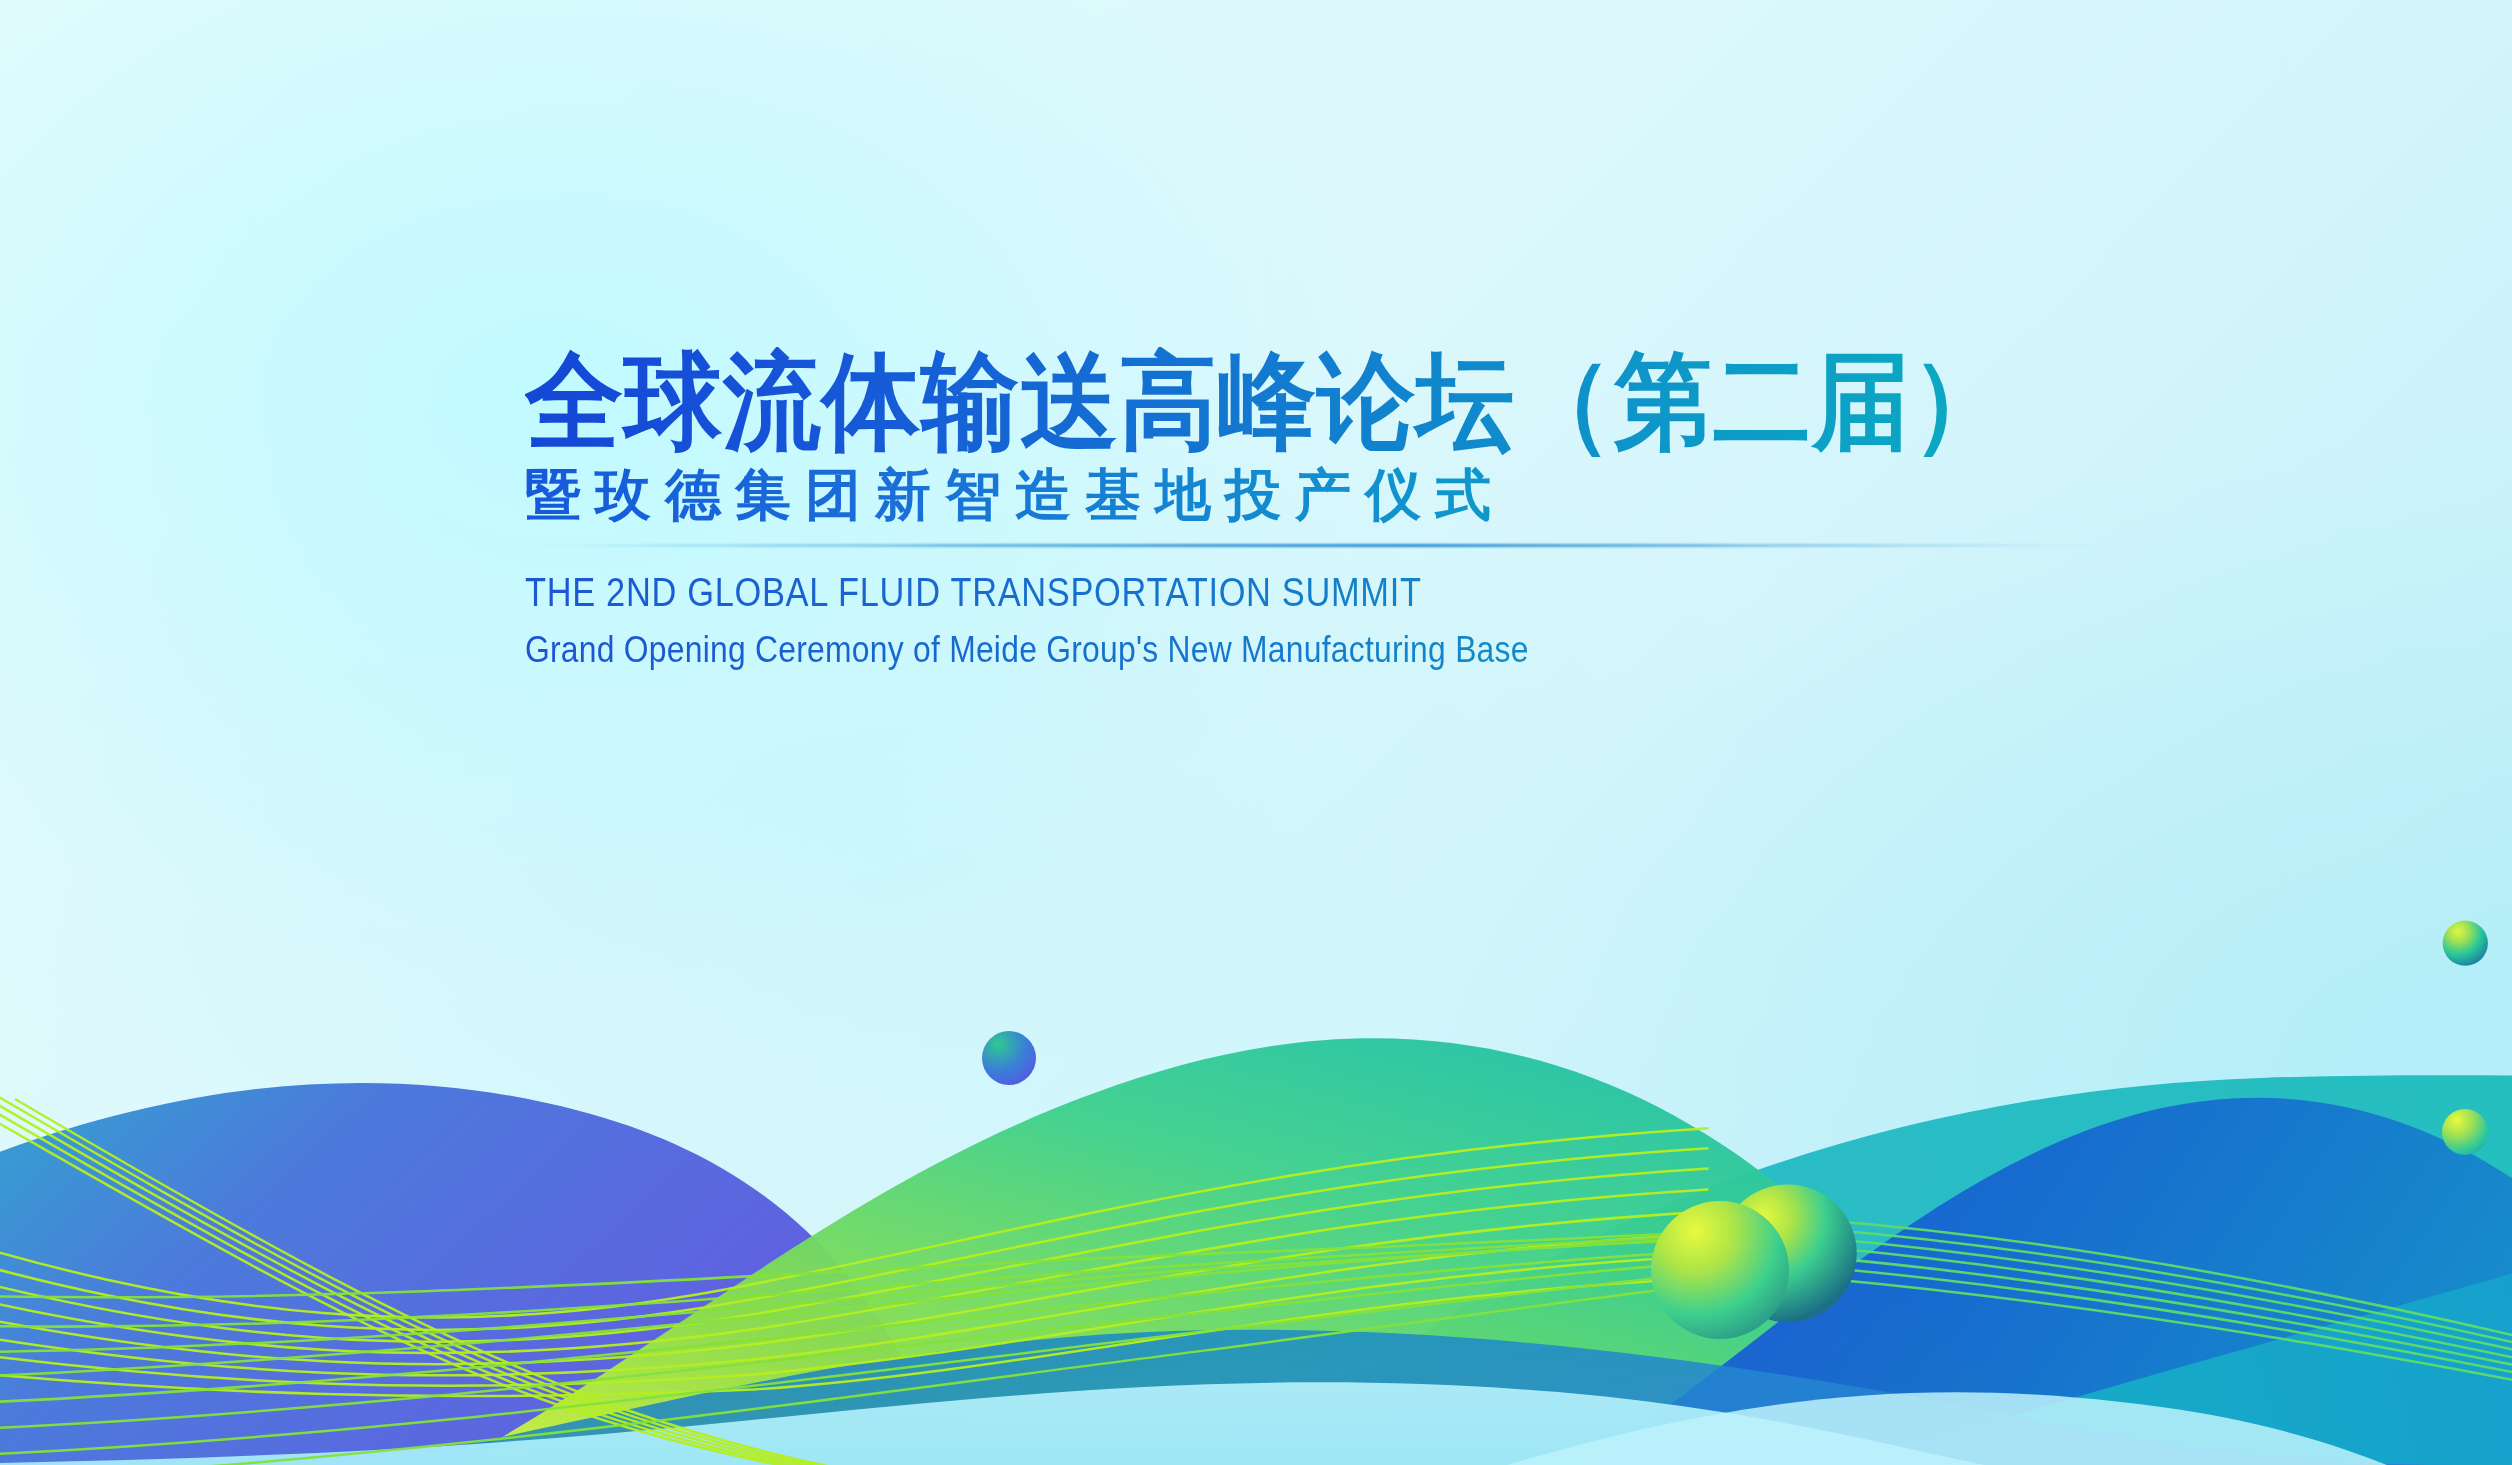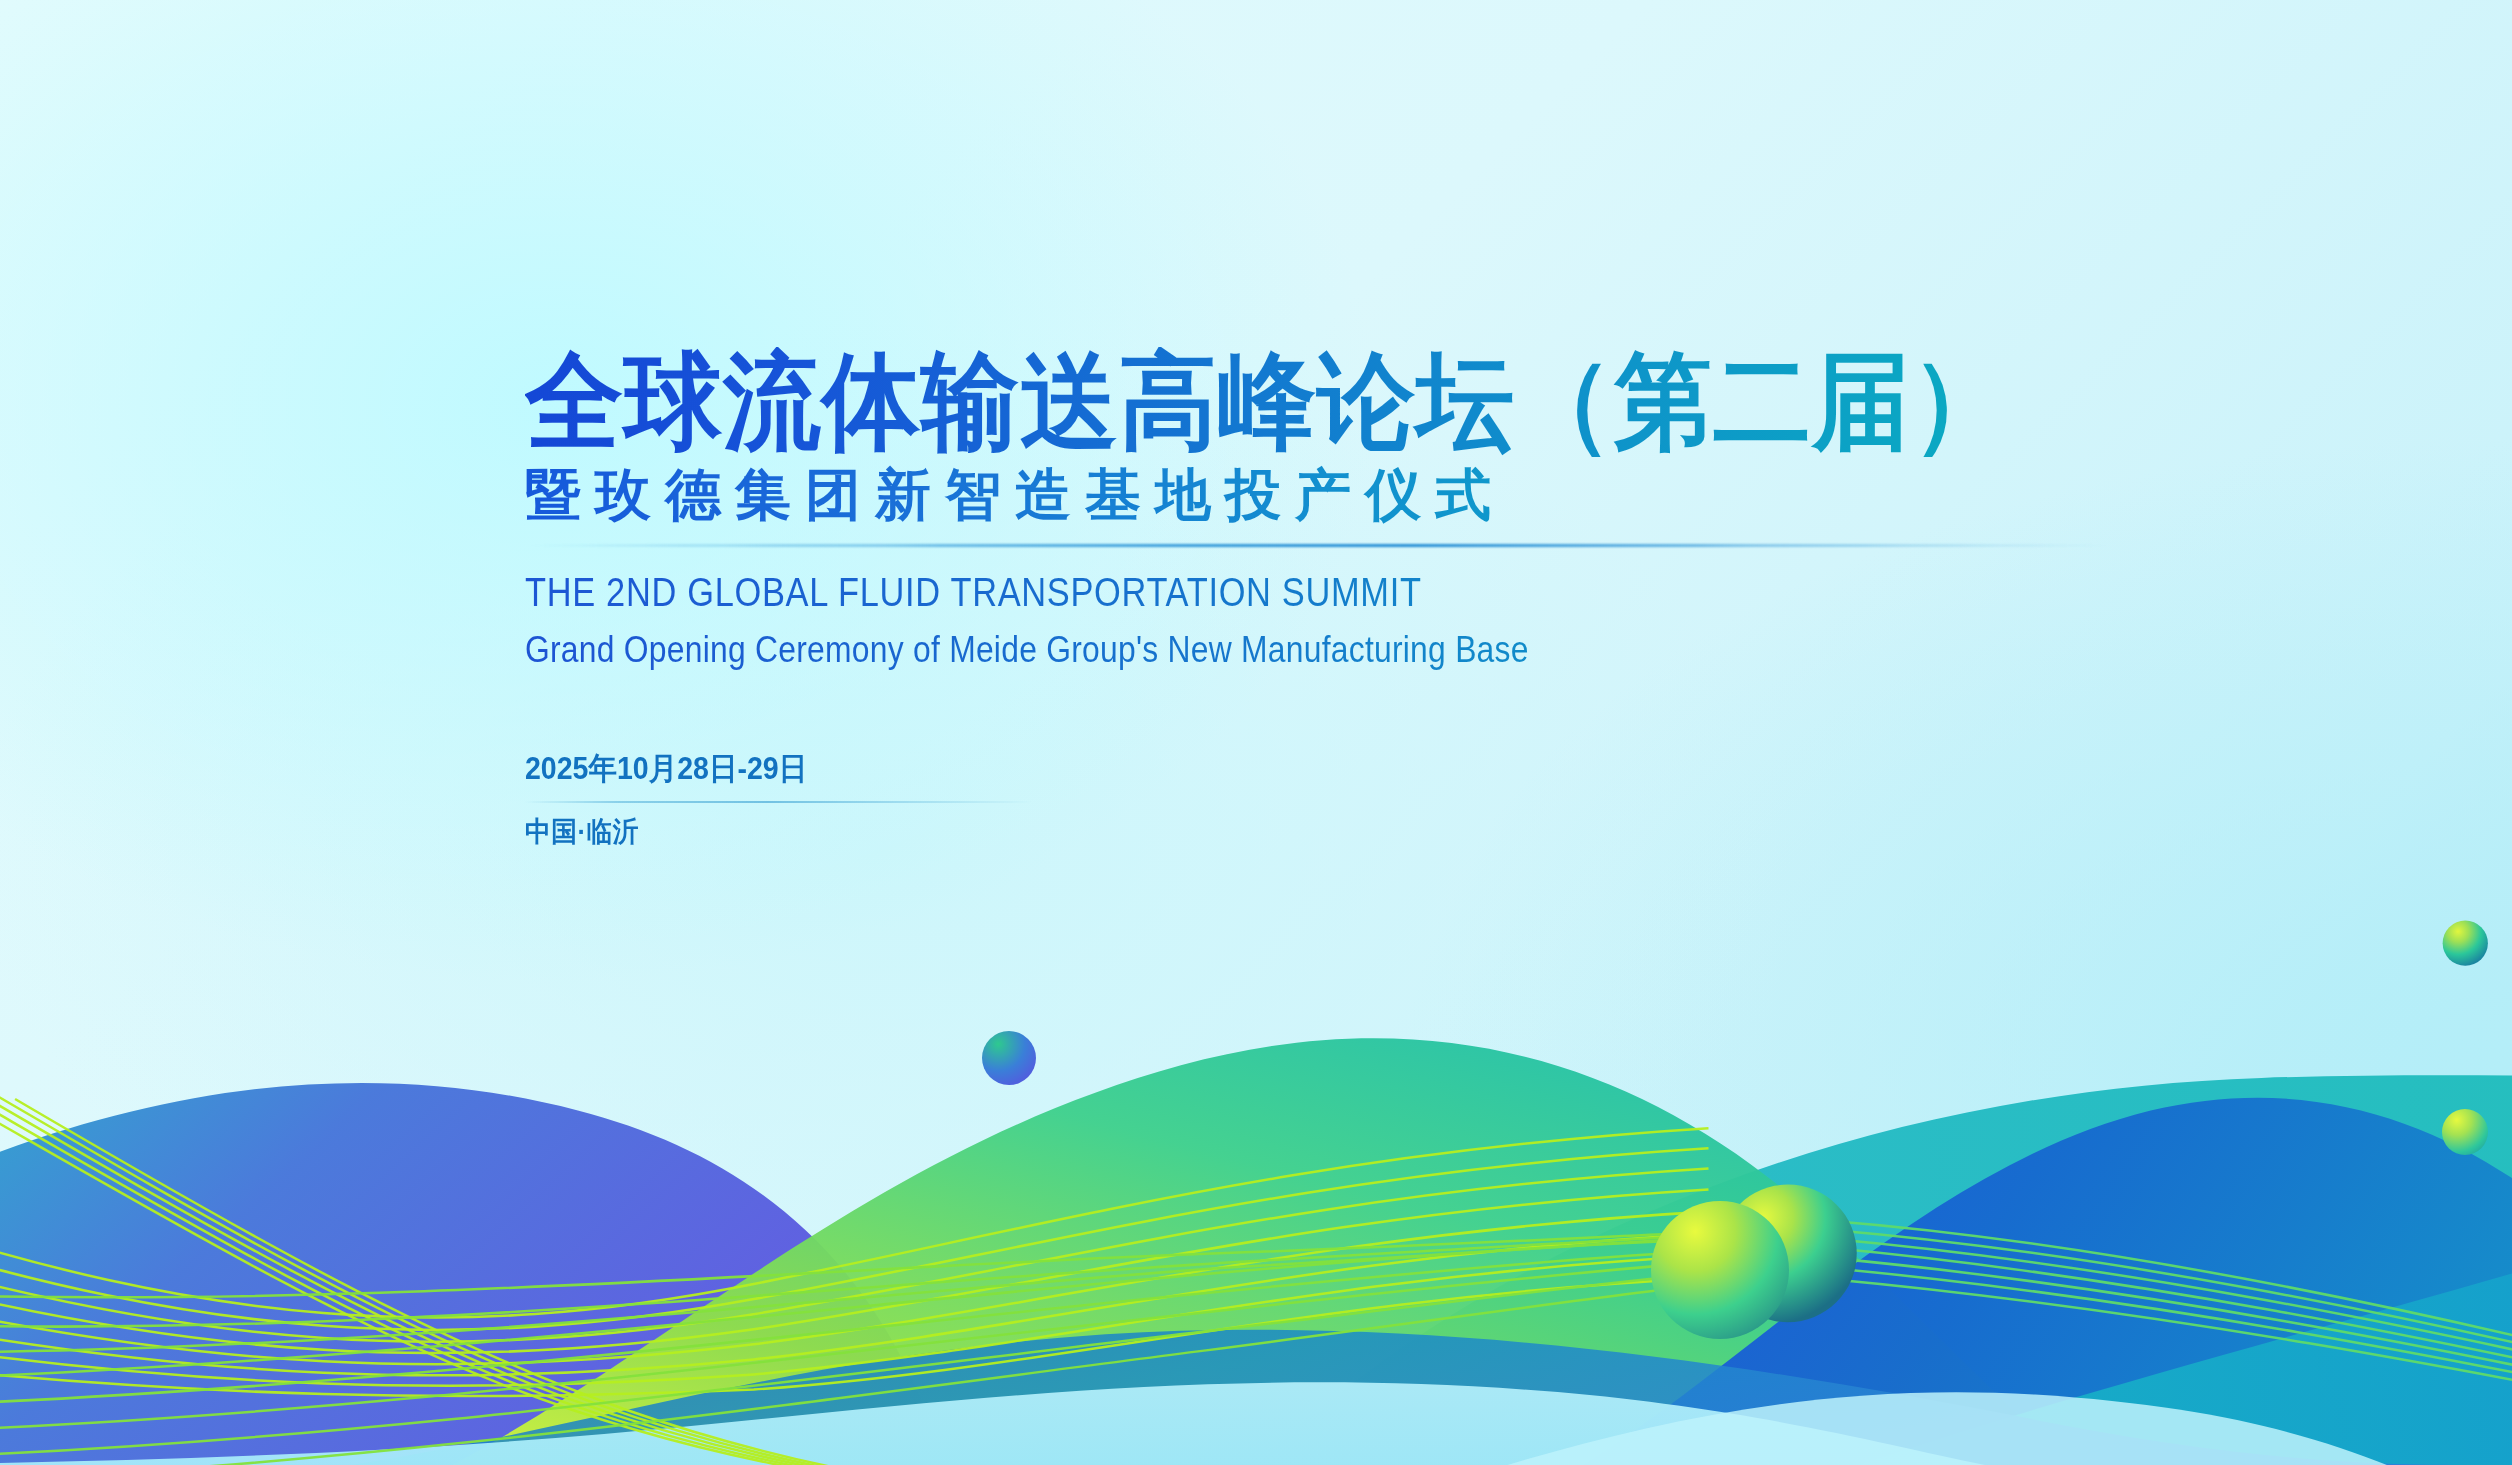--- a/index.html
+++ b/index.html
@@ -354,21 +354,16 @@
     <h1 class="title-cn">全球流体输送高峰论坛（第二届）</h1>
 
     <h2 class="title-cn-sub">暨玫德集团新智造基地投产仪式</h2>
 
     <div class="divider-main"></div>
 
     <div class="title-en">THE 2ND GLOBAL FLUID TRANSPORTATION SUMMIT</div>
 
     <div class="subtitle-en">Grand Opening Ceremony of Meide Group's New Manufacturing Base</div>
 
-    <div class="meta-block">
-      <div class="meta-date">2025年10月28日-29日</div>
-      <div class="divider-meta"></div>
-      <div class="meta-loc">中国·临沂</div>
-    </div>
   </div>
 
 </div>
 
 
 </body></html>

